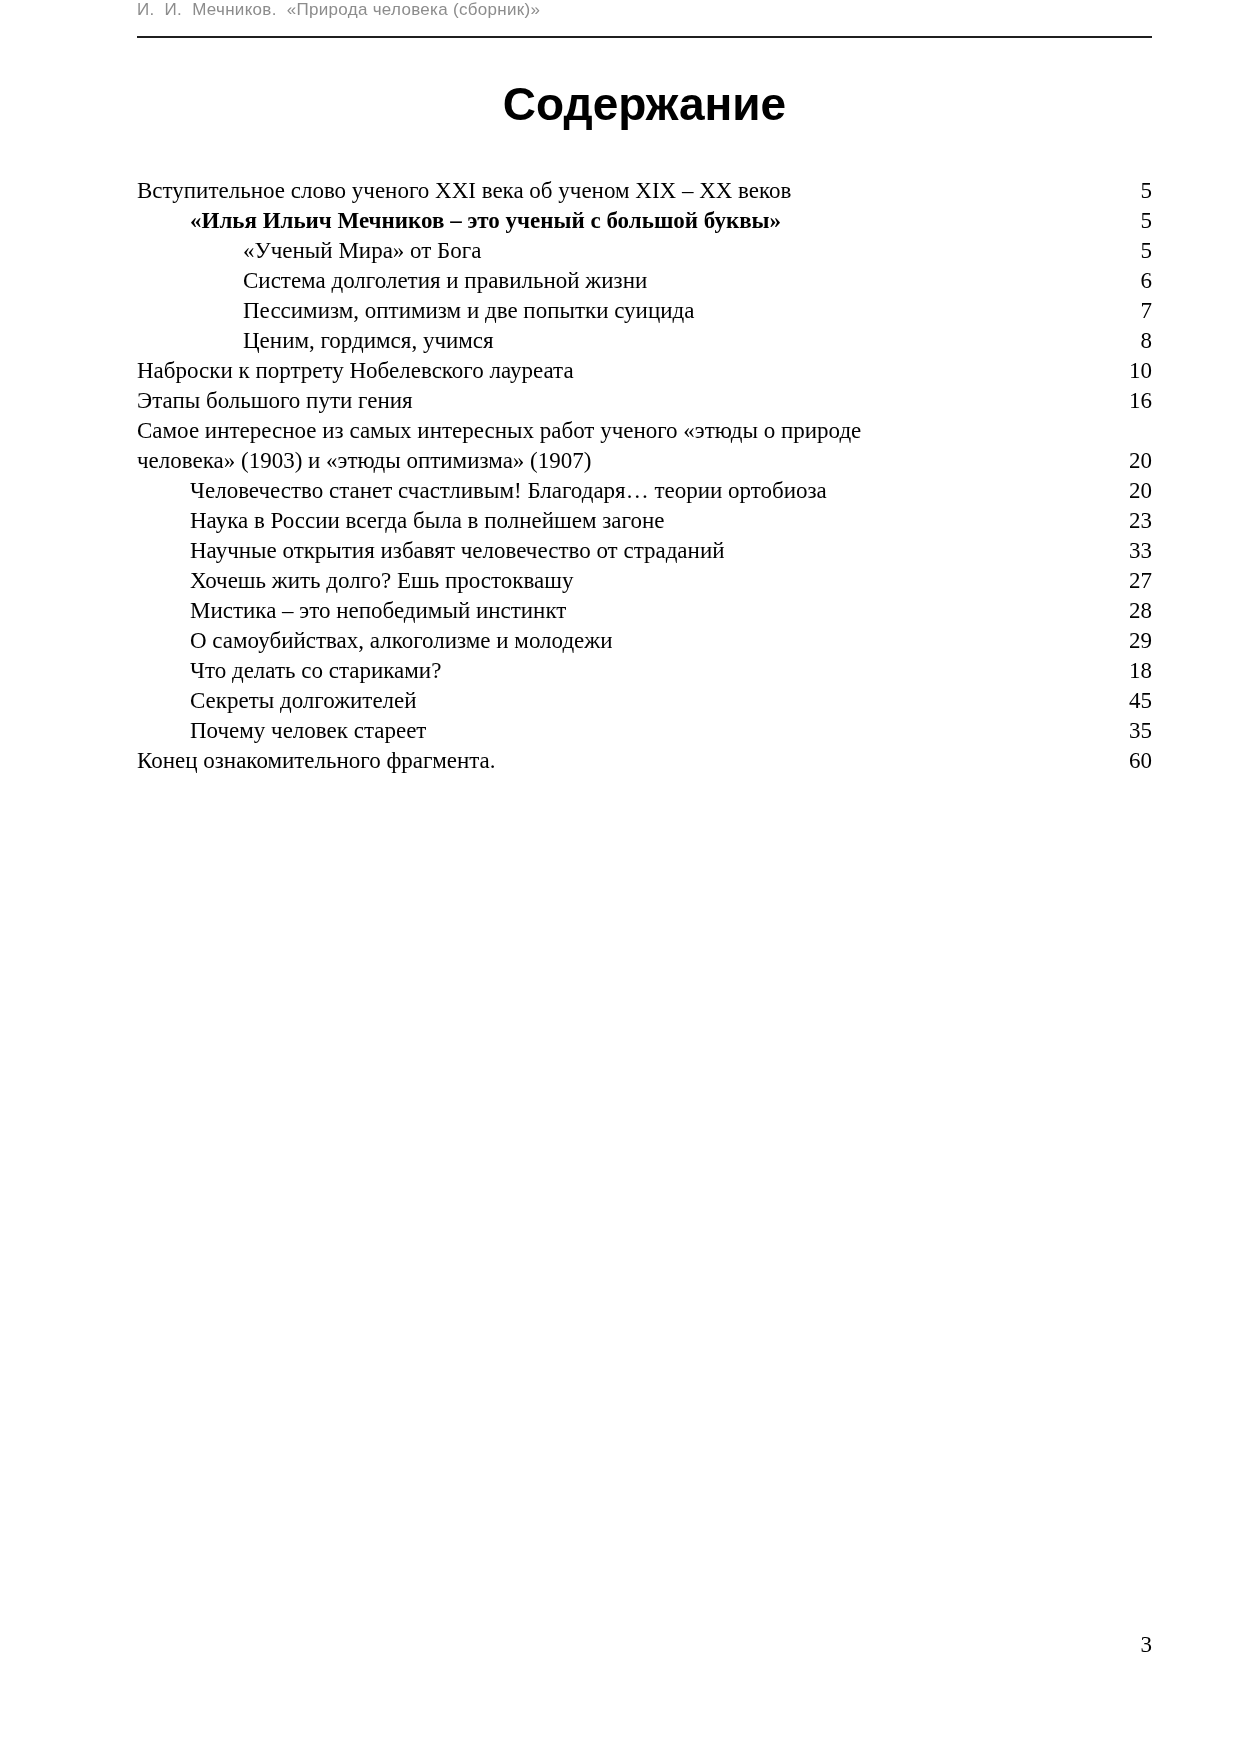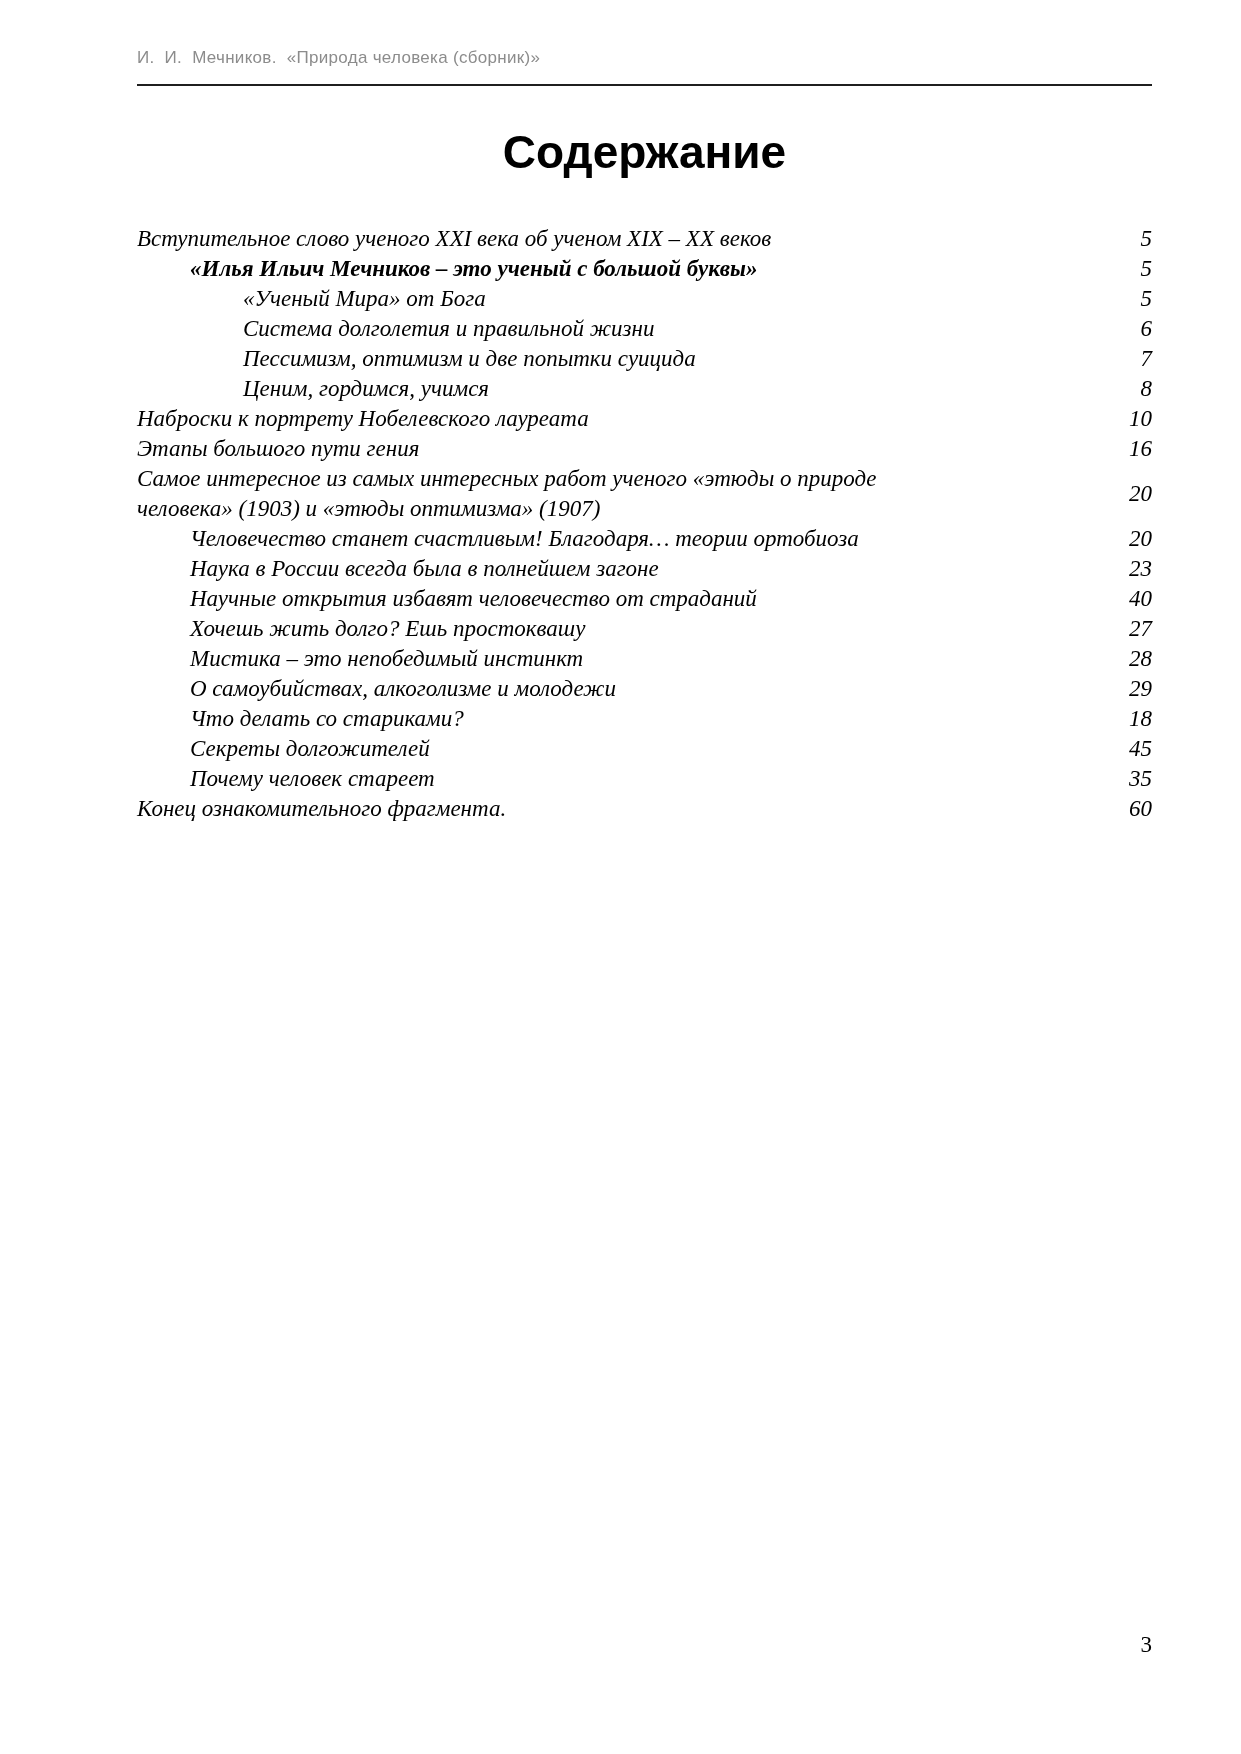--- a/index.html
+++ b/index.html
@@ -10,21 +10,20 @@
   .page {
     position: relative;
     width: 1241px;
     height: 1754px;
     background: #ffffff;
     overflow: hidden;
     box-sizing: border-box;
     padding: 0 89px 0 137px; 
   }
   .header {
-    padding-top: 48px;
     border-bottom: 2px solid #1f1f1f;
     padding-bottom: 16px;
   }
   .book-title {
     font-family: "Liberation Sans", "DejaVu Sans", sans-serif;
     font-size: 17px;
     color: #8c8c8c;
     white-space: pre-wrap;
     letter-spacing: 0.3px;
   }
@@ -39,22 +38,21 @@
   }
   .toc {
     margin-top: 46px;
     font-family: "Liberation Serif", "DejaVu Serif", serif;
     font-size: 23px;
     line-height: 30px;
     color: #000000;
   }
   .toc-row {
     display: flex;
-    align-items: center;
-    font-style: italic;
+    align-items: flex-end;
   }
   .toc-text {
     width: 760px;
     box-sizing: border-box;
   }
   .toc-text.level-1 { padding-left: 53px; }
   .toc-text.level-2 { padding-left: 106px; }
   .toc-text.bold { font-weight: 600; }
   .toc-page {
     flex: 1;
@@ -121,21 +119,21 @@
       <div class="toc-row">
       <div class="toc-text level-1">Человечество станет счастливым! Благодаря… теории ортобиоза</div>
       <div class="toc-page">20</div>
     </div>
       <div class="toc-row">
       <div class="toc-text level-1">Наука в России всегда была в полнейшем загоне</div>
       <div class="toc-page">23</div>
     </div>
       <div class="toc-row">
       <div class="toc-text level-1">Научные открытия избавят человечество от страданий</div>
-      <div class="toc-page">40</div>
+      <div class="toc-page">33</div>
     </div>
       <div class="toc-row">
       <div class="toc-text level-1">Хочешь жить долго? Ешь простоквашу</div>
       <div class="toc-page">27</div>
     </div>
       <div class="toc-row">
       <div class="toc-text level-1">Мистика – это непобедимый инстинкт</div>
       <div class="toc-page">28</div>
     </div>
       <div class="toc-row">

